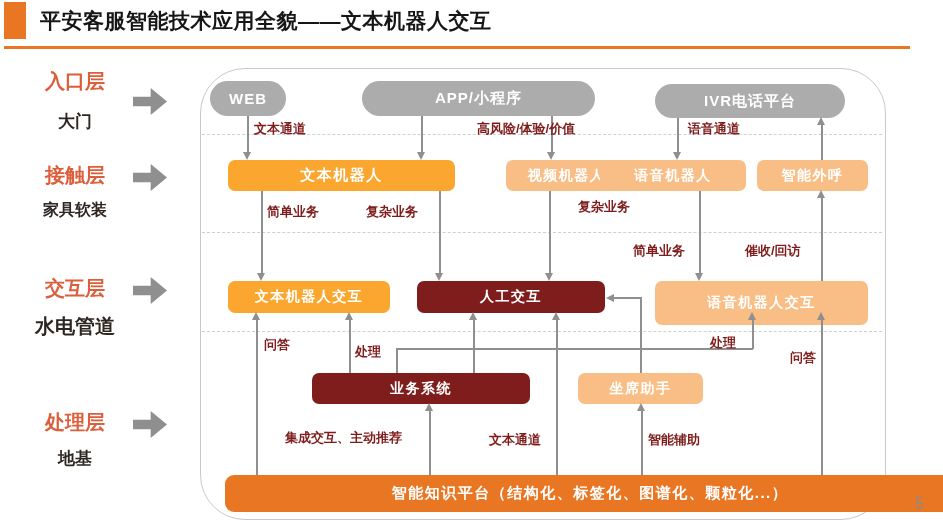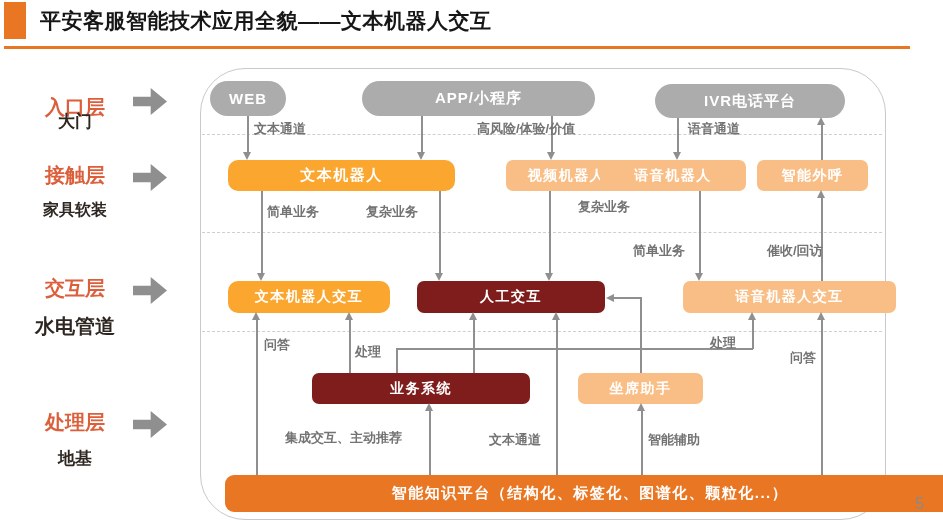--- a/index.html
+++ b/index.html
@@ -16,47 +16,47 @@
   .dash{position:absolute;left:202px;width:680px;border-top:1.6px dashed #CFCFCF;}
   
   .lname{position:absolute;left:19px;width:112px;text-align:center;font-size:20px;font-weight:bold;color:#DC5F3C;}
   .lmeta{position:absolute;left:19px;width:112px;text-align:center;font-size:17px;font-weight:bold;color:#2E2621;}
   .barrow{position:absolute;left:133px;width:34px;height:27px;background:#8F8F8F;
     clip-path:polygon(0 32%,52% 32%,52% 0,100% 50%,52% 100%,52% 68%,0 68%);}
   
   .pill,.node{position:absolute;color:#fff;font-weight:bold;display:flex;align-items:center;justify-content:center;white-space:nowrap;}
   .pill{background:#ACACAC;border-radius:18px;font-size:15px;letter-spacing:1px;}
   .node{border-radius:7px;font-size:14px;letter-spacing:1.5px;}
-  .bright{background:#FAA62F;border-radius:10px;}
+  .bright{background:#FAA62F;}
   .light{background:#F9BE85;}
   .grayb{background:#7f1d1d;}
   .brand{background:#E87623;}
   
   .vl{position:absolute;width:1.6px;background:#8F8F8F;}
   .hl{position:absolute;height:1.6px;background:#8F8F8F;}
   .ah{position:absolute;width:0;height:0;}
   .ah-up{border-left:4.5px solid transparent;border-right:4.5px solid transparent;border-bottom:8px solid #8F8F8F;}
   .ah-down{border-left:4.5px solid transparent;border-right:4.5px solid transparent;border-top:8px solid #8F8F8F;}
   .ah-left{border-top:4.5px solid transparent;border-bottom:4.5px solid transparent;border-right:8px solid #8F8F8F;}
-  .elabel{position:absolute;font-size:13px;font-weight:bold;color:#737373;white-space:nowrap;}
+  .elabel{position:absolute;font-size:13px;font-weight:bold;color:#7f1d1d;white-space:nowrap;}
   .pagenum{position:absolute;left:915px;top:495px;font-size:16px;color:#8A8A8A;}
 </style>
 </head>
 <body>
 
 <div class="title-block"></div>
 <div class="page-title">平安客服智能技术应用全貌——文本机器人交互</div>
 <div class="title-rule"></div>
 
 <div class="frame"></div>
 <div class="dash" style="top:134px;"></div>
 <div class="dash" style="top:232px;"></div>
 <div class="dash" style="top:331px;"></div>
 
-<div class="lname" style="top:94px;text-align:center;">入口层</div>
+<div class="lname" style="top:68px;text-align:center;">入口层</div>
 <div class="lmeta" style="top:110px;">大门</div>
 <div class="barrow" style="top:88px;"></div>
 
 <div class="lname" style="top:162px;">接触层</div>
 <div class="lmeta" style="top:200px;font-size:16px;">家具软装</div>
 <div class="barrow" style="top:164px;"></div>
 
 <div class="lname" style="top:275px;">交互层</div>
 <div class="lmeta" style="top:313px;font-size:20px;">水电管道</div>
 <div class="barrow" style="top:277px;"></div>
@@ -69,21 +69,21 @@
 <div class="pill" style="left:362px;top:81px;width:233px;height:35px;">APP/小程序</div>
 <div class="pill" style="left:655px;top:84px;width:190px;height:34px;">IVR电话平台</div>
 
 <div class="node bright" style="left:228px;top:160px;width:227px;height:31px;font-size:15px;">文本机器人</div>
 <div class="node light" style="left:466px;top:160px;width:121px;height:31px;margin-left:40px;">视频机器人</div>
 <div class="node light" style="left:600px;top:160px;width:146px;height:31px;">语音机器人</div>
 <div class="node light" style="left:757px;top:160px;width:111px;height:31px;">智能外呼</div>
 
 <div class="node bright" style="left:228px;top:281px;width:162px;height:32px;">文本机器人交互</div>
 <div class="node grayb" style="left:417px;top:281px;width:188px;height:32px;">人工交互</div>
-<div class="node light" style="left:655px;top:281px;width:213px;height:32px;margin-left:28px;">语音机器人交互</div>
+<div class="node light" style="left:655px;top:281px;width:213px;height:44px;">语音机器人交互</div>
 
 <div class="node grayb" style="left:312px;top:373px;width:218px;height:31px;">业务系统</div>
 <div class="node light" style="left:578px;top:373px;width:125px;height:31px;">坐席助手</div>
 
 <div class="node brand" style="left:225px;top:475px;width:730px;height:37px;font-size:15px;border-radius:9px;">智能知识平台（结构化、标签化、图谱化、颗粒化...）</div>
 
 <div class="vl" style="left:247px;top:116px;height:38px;"></div>
 <div class="ah ah-down" style="left:243px;top:152px;"></div>
 
 <div class="vl" style="left:421px;top:116px;height:38px;"></div>
@@ -144,21 +144,21 @@
 <div class="ah ah-up" style="left:817px;top:312px;"></div>
 
 <div class="elabel" style="left:254px;top:120px;">文本通道</div>
 <div class="elabel" style="left:477px;top:120px;">高风险/体验/价值</div>
 <div class="elabel" style="left:688px;top:120px;">语音通道</div>
 
 <div class="elabel" style="left:267px;top:203px;">简单业务</div>
 <div class="elabel" style="left:366px;top:203px;">复杂业务</div>
 <div class="elabel" style="left:578px;top:198px;">复杂业务</div>
 <div class="elabel" style="left:633px;top:242px;">简单业务</div>
-<div class="elabel" style="left:745px;top:242px;margin-left:22px;">催收/回访</div>
+<div class="elabel" style="left:745px;top:242px;">催收/回访</div>
 
 <div class="elabel" style="left:264px;top:336px;">问答</div>
 <div class="elabel" style="left:355px;top:343px;">处理</div>
 <div class="elabel" style="left:710px;top:334px;">处理</div>
 <div class="elabel" style="left:790px;top:349px;">问答</div>
 
 <div class="elabel" style="left:285px;top:429px;">集成交互、主动推荐</div>
 <div class="elabel" style="left:489px;top:431px;">文本通道</div>
 <div class="elabel" style="left:648px;top:431px;">智能辅助</div>
 

